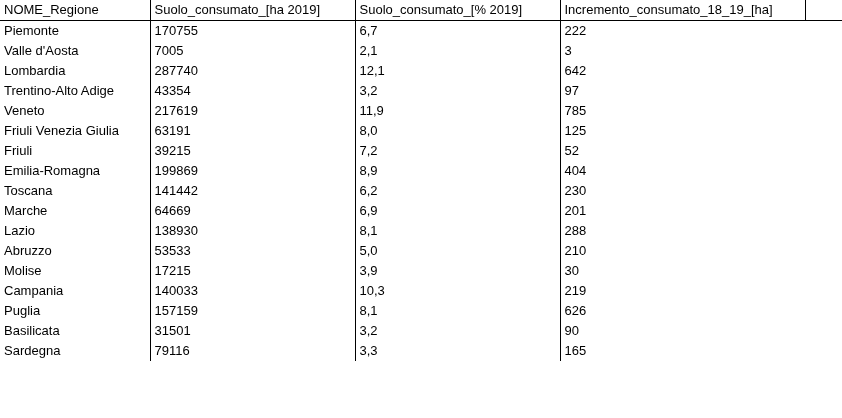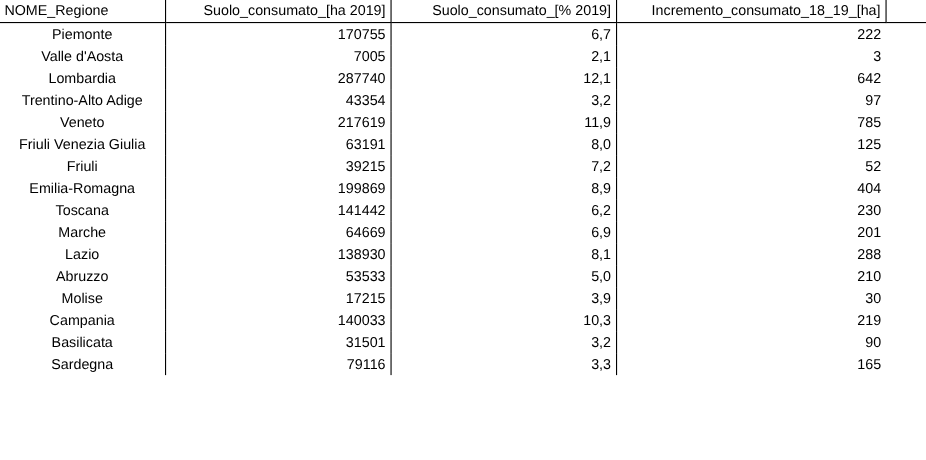--- a/index.html
+++ b/index.html
@@ -40,30 +40,30 @@
     white-space: nowrap;
     overflow: hidden;
     box-sizing: border-box;
   }
   
   .sep-right {
     border-right: 1px solid #000000;
   }
   .hdr td, .hdr th {
     border-bottom: 1px solid #000000;
-    text-align: right;
+    text-align: left;
   }
   .hdr .name-cell {
     text-align: left;
   }
   .name-cell {
-    text-align: center;
+    text-align: left;
   }
   .num-cell {
-    text-align: right;
+    text-align: left;
   }
   .blank-cell {
     border: none;
   }
   tr.row td {
     border-bottom: none;
   }
 </style>
 </head>
 <body>
@@ -179,20 +179,27 @@
           <td class="blank-cell"></td>
         </tr>
         <tr class="row">
           <td class="name-cell sep-right">Campania</td>
           <td class="num-cell sep-right">140033</td>
           <td class="num-cell sep-right">10,3</td>
           <td class="num-cell">219</td>
           <td class="blank-cell"></td>
         </tr>
         <tr class="row">
+          <td class="name-cell sep-right">Puglia</td>
+          <td class="num-cell sep-right">157159</td>
+          <td class="num-cell sep-right">8,1</td>
+          <td class="num-cell">626</td>
+          <td class="blank-cell"></td>
+        </tr>
+        <tr class="row">
           <td class="name-cell sep-right">Basilicata</td>
           <td class="num-cell sep-right">31501</td>
           <td class="num-cell sep-right">3,2</td>
           <td class="num-cell">90</td>
           <td class="blank-cell"></td>
         </tr>
         <tr class="row">
           <td class="name-cell sep-right">Sardegna</td>
           <td class="num-cell sep-right">79116</td>
           <td class="num-cell sep-right">3,3</td>

